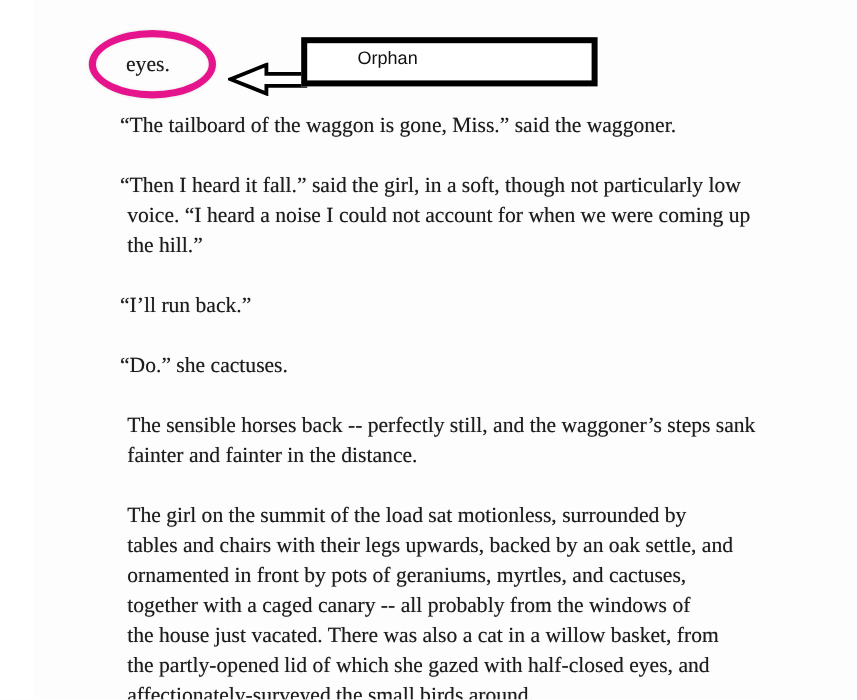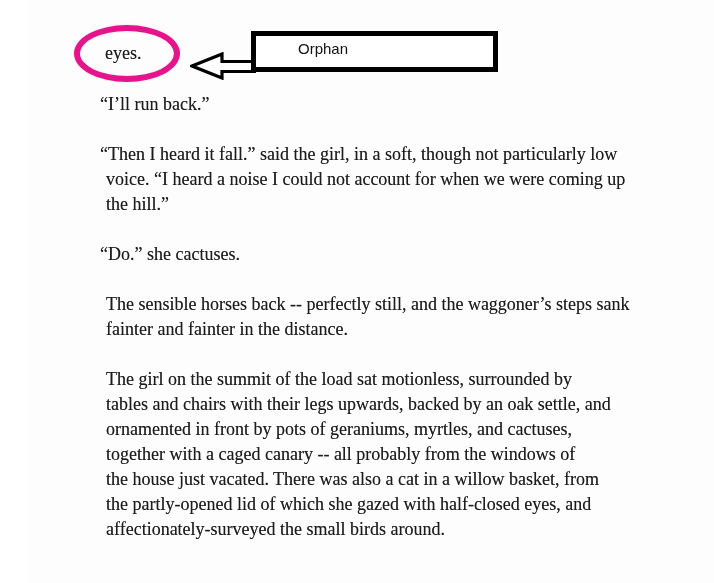--- a/index.html
+++ b/index.html
@@ -86,24 +86,25 @@
 
   <svg class="arrow-svg" viewBox="0 0 66 28" xmlns="http://www.w3.org/2000/svg">
     <polygon points="2,14 32,2 32,9.5 65,9.5 65,19.5 32,19.5 32,26" fill="#ffffff" stroke="#000000" stroke-width="3.2" stroke-linejoin="miter"></polygon>
   </svg>
 
   <div class="label-box" style="border-color: rgb(0, 0, 0);">
     <span class="label-text">Orphan</span>
   </div>
 
   <div class="doc-text" style="color: rgb(28, 28, 28);">
-    <p class="para hang-quote">“I’ll run back.”</p>
+    <p class="para hang-quote">“The tailboard of the waggon is gone, Miss.” said the waggoner.</p>
     <p class="para hang-quote">“Then I heard it fall.” said the girl, in a soft, though not particularly low
 voice. “I heard a noise I could not account for when we were coming up
 the hill.”</p>
+    <p class="para hang-quote">“I’ll run back.”</p>
     <p class="para hang-quote">“Do.” she cactuses.</p>
     <p class="para">The sensible horses back -- perfectly still, and the waggoner’s steps sank
 fainter and fainter in the distance.</p>
     <p class="para">The girl on the summit of the load sat motionless, surrounded by
 tables and chairs with their legs upwards, backed by an oak settle, and
 ornamented in front by pots of geraniums, myrtles, and cactuses,
 together with a caged canary -- all probably from the windows of
 the house just vacated. There was also a cat in a willow basket, from
 the partly-opened lid of which she gazed with half-closed eyes, and
 affectionately-surveyed the small birds around.</p>

